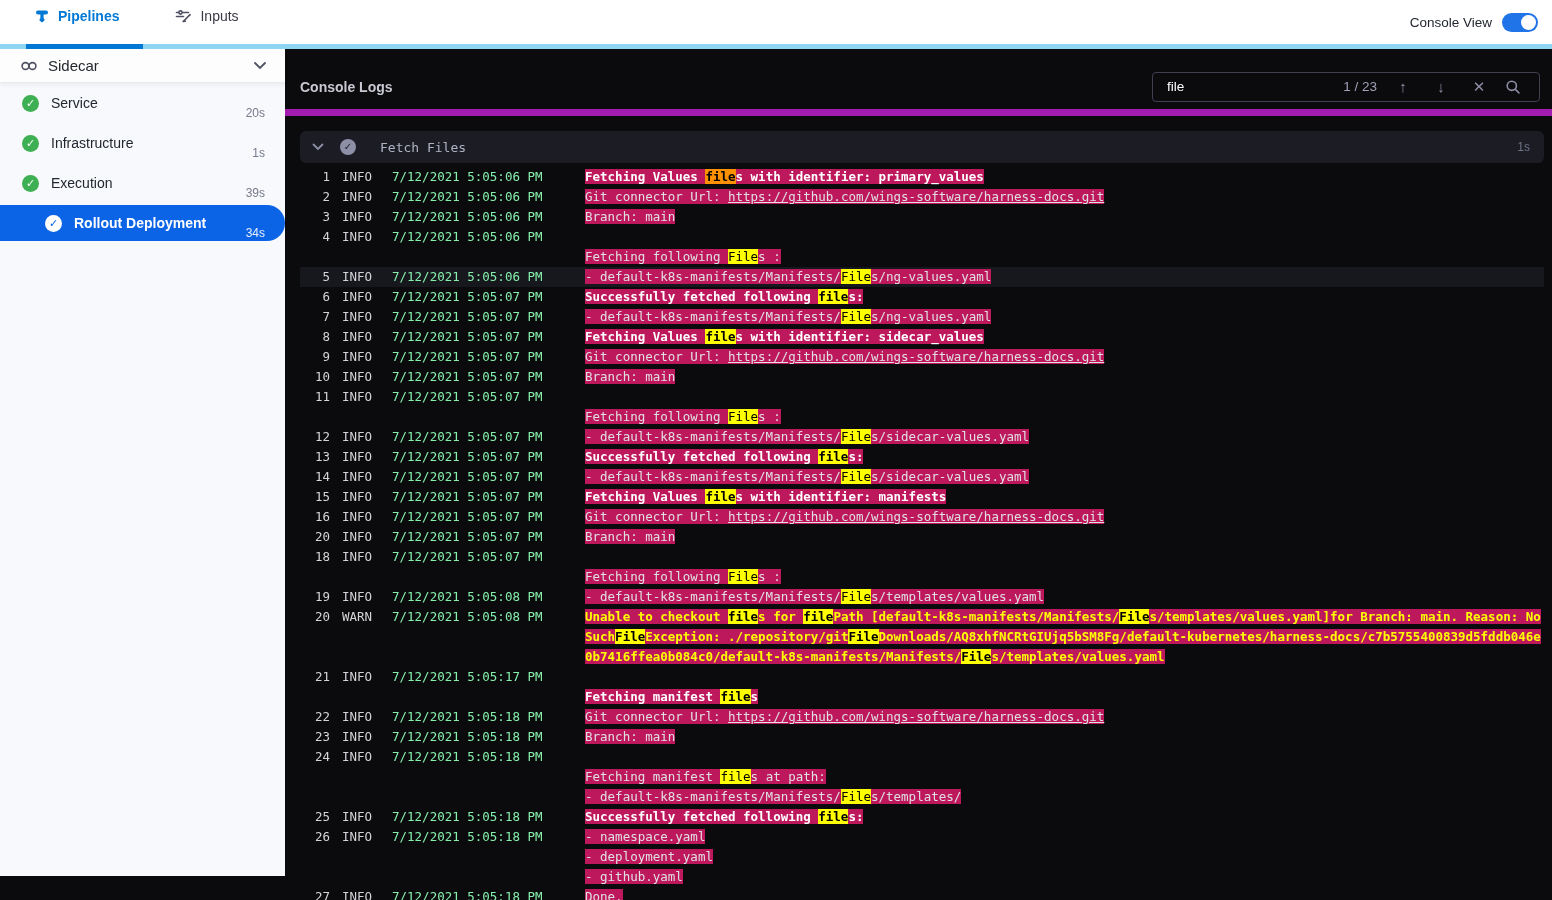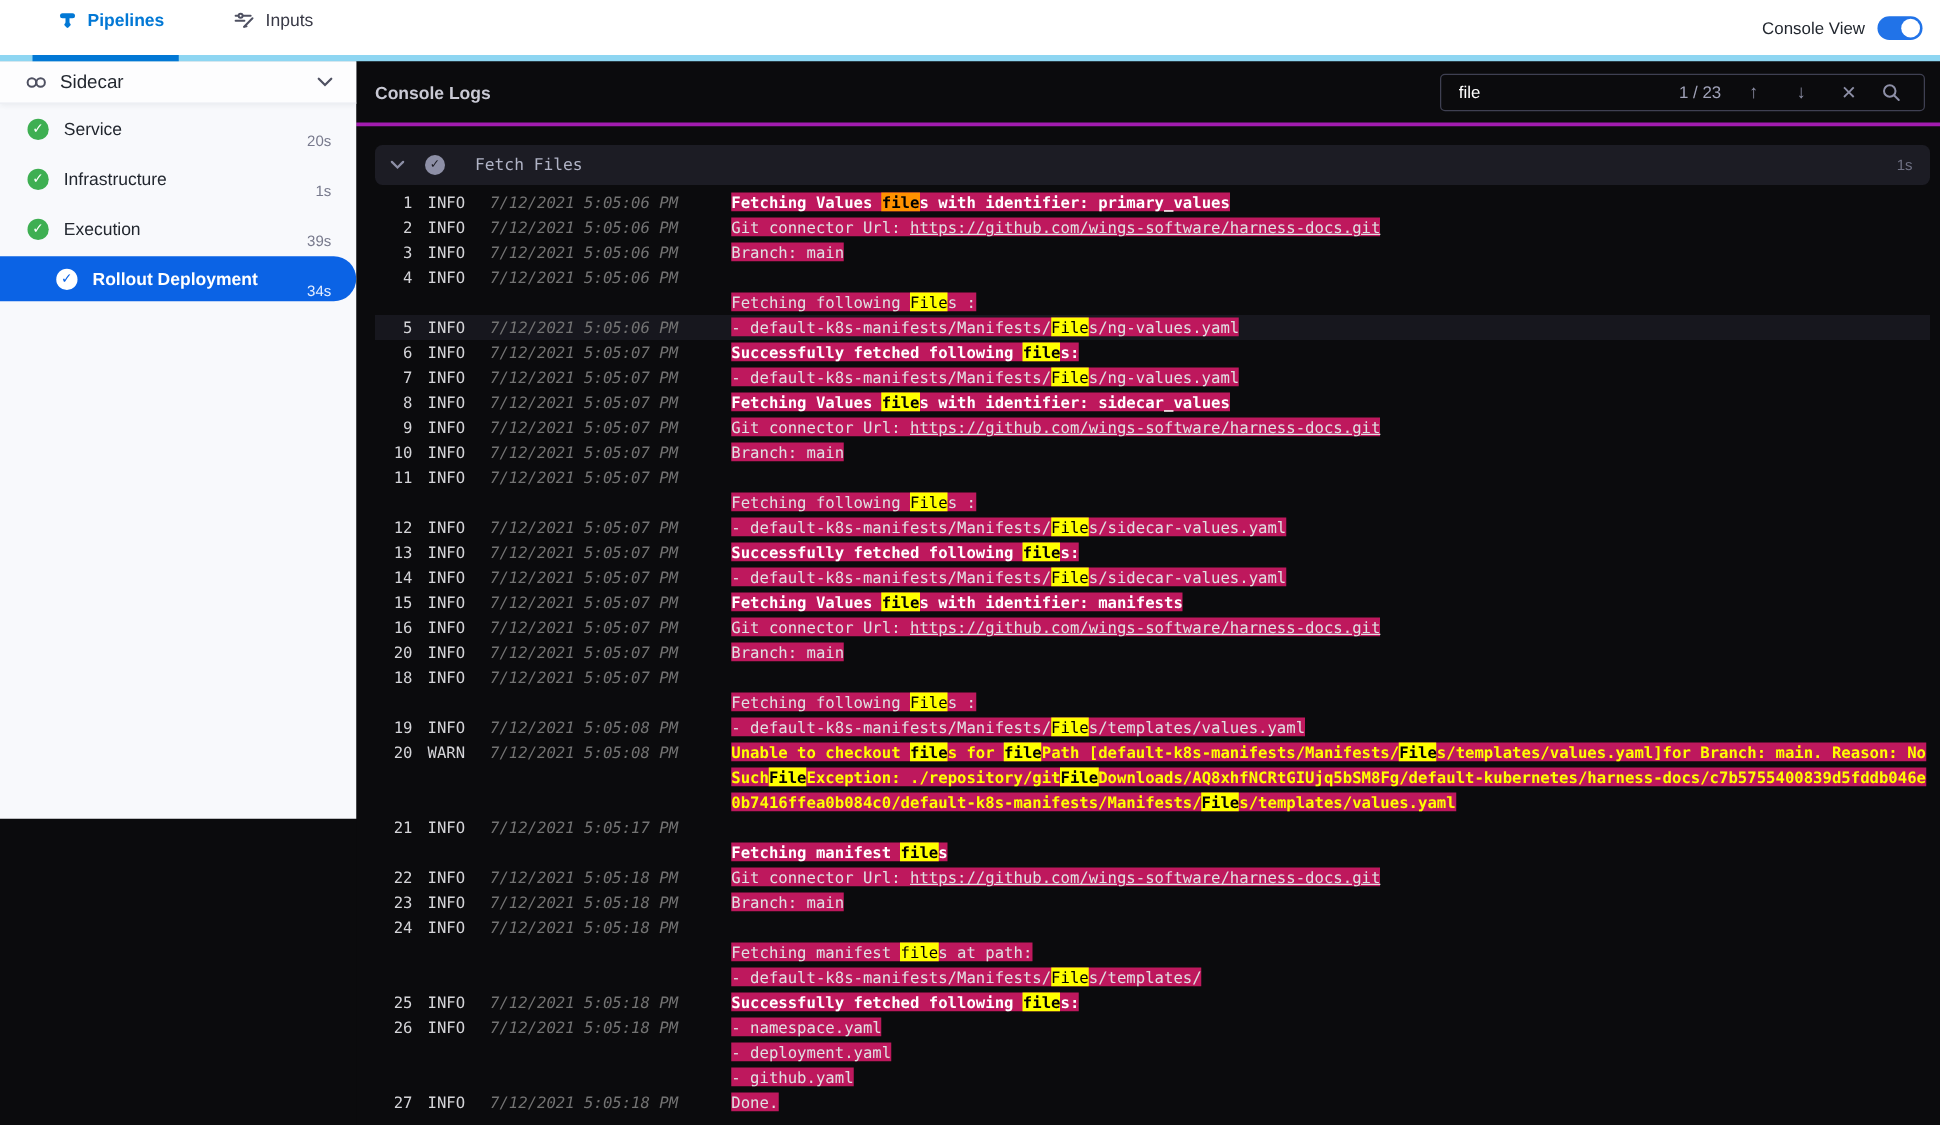--- a/index.html
+++ b/index.html
@@ -1,66 +1,66 @@
 <!DOCTYPE html>
 <html><head>
 <meta charset="utf-8">
 <style>
   * { box-sizing: border-box; margin: 0; padding: 0; }
   html,body { width:1552px; height:900px; overflow:hidden; }
   body { font-family:"Liberation Sans", sans-serif; background:#0b0b0d; position:relative; }
 
   
   .topbar { position:absolute; left:0; top:0; width:1552px; height:44px; background:#ffffff; z-index:5; }
-  .tabs { position:absolute; left:36px; top:0; height:32px; display:flex; align-items:center; gap:36px; }
+  .tabs { position:absolute; left:24px; top:0; height:32px; display:flex; align-items:center; gap:36px; }
   .tab { display:flex; align-items:center; gap:8px; height:44px; padding:0 10px; font-size:14px; color:#383946; cursor:pointer; }
   .tab.active { color:#0278d5; font-weight:bold; }
   .teal-strip { position:absolute; left:0; top:44px; width:1552px; height:5px; background:#8ed6f2; z-index:6; }
   .active-underline { position:absolute; left:26px; top:44px; width:117px; height:5px; background:#0278d5; z-index:7; }
   .topbar-right { position:absolute; right:14px; top:0; height:44px; display:flex; align-items:center; gap:10px; }
   .cv-label { font-size:13.5px; color:#22272f; }
   .toggle { width:36px; height:19px; border-radius:10px; background:#2173e8; position:relative; cursor:pointer; }
   .toggle .knob { position:absolute; right:2px; top:2px; width:15px; height:15px; border-radius:50%; background:#fff; }
 
   
-  .sidebar { position:absolute; left:0; top:49px; width:285px; height:606px; background:#f8f9fc; z-index:4; }
+  .sidebar { position:absolute; left:0; top:49px; width:285px; height:827px; background:#f8f9fc; z-index:4; }
   .side-header { height:34px; background:#fdfdfe; display:flex; align-items:center; padding:0 18px 0 20px; border-bottom:1px solid #e9ebf1; box-shadow:0 2px 4px rgba(40,50,70,0.07); }
   .side-header .sh-label { font-size:15px; color:#22272f; margin-left:10px; flex:1; }
   .side-items { padding-top:0; }
   .side-item { height:40px; display:flex; align-items:center; padding:0 20px 0 22px; cursor:pointer; color:#22272f; }
   .side-item .lab { font-size:14px; margin-left:12px; flex:1; }
   .side-item .dur { font-size:12px; color:#77798c;margin-top:20px; }
   .chk { width:17px; height:17px; border-radius:50%; background:#3eaf52; color:#fff; font-size:11px; line-height:17px; text-align:center; flex:0 0 auto; }
   .side-item.selected { height:36px; margin:2px 0; background:#0b63e5; border-radius:0 18px 18px 0; padding-left:45px; color:#ffffff; }
   .side-item.selected .lab { font-weight:bold; font-size:14px; }
   .side-item.selected .dur { color:#e7efff; }
   .side-item.selected .chk { background:#ffffff; color:#0b63e5; }
 
   
   .console { position:absolute; left:285px; top:49px; width:1267px; height:851px; background:#0b0b0d; color:#e0e0e2; }
-  .console-header { height:52px; display:flex; align-items:center; padding:0 12px 0 15px; border-bottom:3px solid #a21caf; }
+  .console-header { height:52px; display:flex; align-items:center; padding:0 12px 0 15px; border-bottom:7px solid #a21caf;margin-top:15px; }
   .console-title { font-size:14px; font-weight:bold; color:#c9c9d4; flex:1; }
   .searchbox { width:388px; height:30px; border:1px solid #3f4052; border-radius:4px; display:flex; align-items:center; padding:0 10px 0 14px; gap:14px; background:#0b0b0d; }
   .searchbox input { flex:1; min-width:0; background:transparent; border:none; outline:none; color:#ffffff; font-size:13.5px; font-family:"Liberation Sans", sans-serif; }
   .search-counter { font-size:13.5px; color:#a0a2b8; white-space:nowrap; }
   .sicon { width:24px; text-align:center; color:#8d8fa6; font-size:15px; cursor:pointer; flex:0 0 auto; }
 
   .section-bar { margin:15px 8px 0 15px; height:32px; background:#1c1c24; border-radius:6px; display:flex; align-items:center; padding:0 14px 0 12px; }
   .section-title { font-family:"DejaVu Sans Mono", monospace; font-size:13px; color:#b0b3c5; margin-left:24px; flex:1; }
   .section-dur { font-size:12px; color:#6f7184; }
   .chev { color:#8d8fa6; display:flex; align-items:center; cursor:pointer; }
   .circle-chk { margin-left:16px; width:16px; height:16px; border-radius:50%; background:#8d8fa6; color:#1c1c24; font-size:10px; line-height:16px; text-align:center; }
 
   
   .loglines { margin-top:4px; font-family:"DejaVu Sans Mono", monospace; font-size:12.5px; }
   .logline { display:grid; grid-template-columns:30px 38px 152px 1fr; column-gap:12px; margin:0 8px 0 15px; align-items:start; }
   .logline.sel { background:#17171e; }
   .lnum { text-align:right; color:#d4d4d8; line-height:20px; }
   .llvl { color:#d4d4d8; line-height:20px; }
-  .ltime { color:#737373; line-height:20px; white-space:nowrap;font-style:italic; }
+  .ltime { color:#86efac; line-height:20px; white-space:nowrap; }
   .lmsg { padding-left:29px; }
   .mrow { min-height:20px; line-height:20px; white-space:pre-wrap; word-break:break-all; }
   .strip { background:#be185d; }
   .b { font-weight:bold; color:#ffffff; }
   .y { background:#ffff00; color:#000000; }
   .yb { background:#ffff00; color:#000000; font-weight:bold; }
   .ob { background:#ff9100; color:#000000; font-weight:bold; }
   .l { text-decoration:underline; cursor:pointer; }
   .logline.warn .mrow { color:#ffff00; font-weight:bold; }
 

